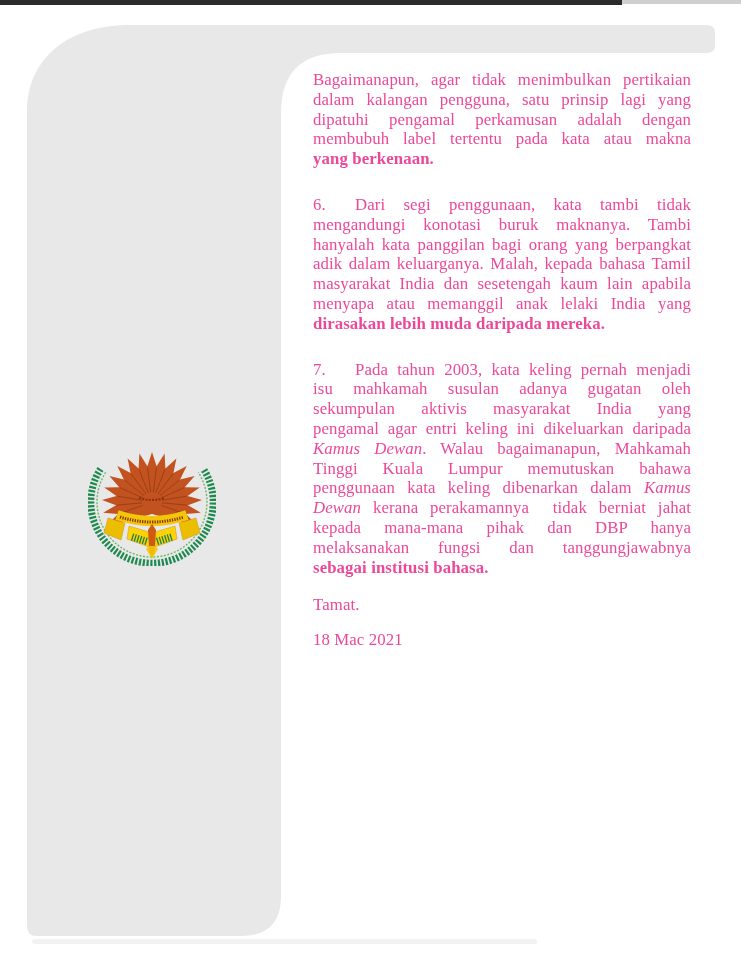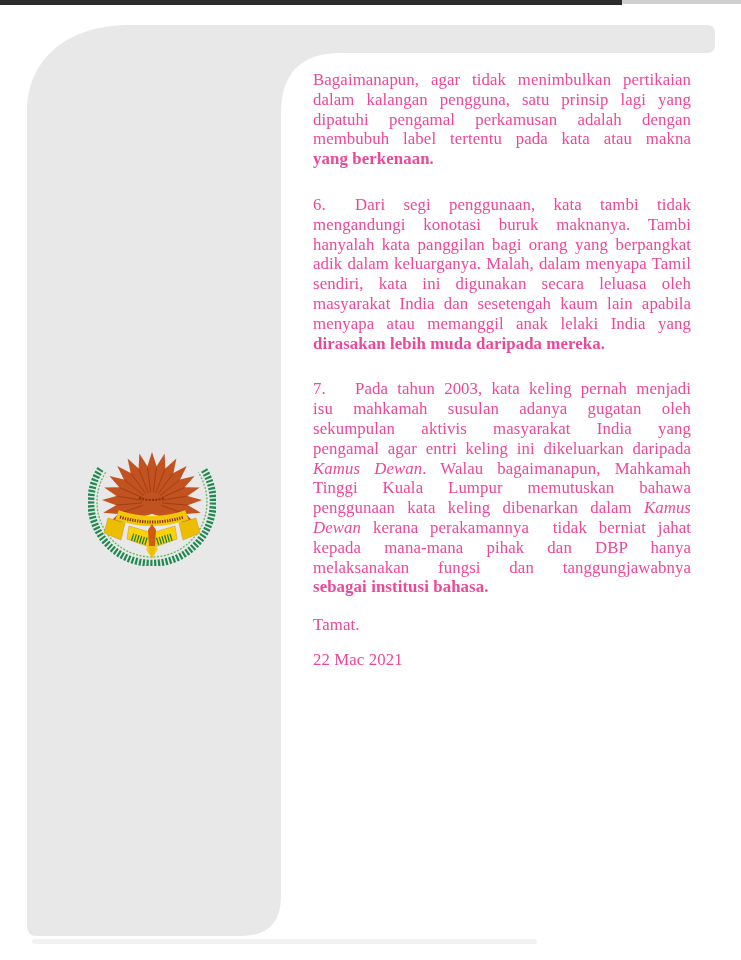--- a/index.html
+++ b/index.html
@@ -83,35 +83,34 @@
         <div class="line">Bagaimanapun, agar tidak menimbulkan pertikaian</div>
         <div class="line">dalam kalangan pengguna, satu prinsip lagi yang</div>
         <div class="line">dipatuhi pengamal perkamusan adalah dengan</div>
         <div class="line">membubuh label tertentu pada kata atau makna</div>
         <div class="line last">yang berkenaan.</div>
       </div>
       <div class="para">
         <div class="line"><span class="pnum">6.</span>Dari segi penggunaan, kata tambi tidak</div>
         <div class="line">mengandungi konotasi buruk maknanya. Tambi</div>
         <div class="line">hanyalah kata panggilan bagi orang yang berpangkat</div>
-        <div class="line">adik dalam keluarganya. Malah, dalam menyapa Tamil</div>
-        <div class="line">sendiri, kata ini digunakan secara leluasa oleh</div>
+        <div class="line">adik dalam keluarganya. Malah, kepada bahasa Tamil</div>
         <div class="line">masyarakat India dan sesetengah kaum lain apabila</div>
         <div class="line">menyapa atau memanggil anak lelaki India yang</div>
         <div class="line last">dirasakan lebih muda daripada mereka.</div>
       </div>
       <div class="para">
         <div class="line"><span class="pnum">7.</span>Pada tahun 2003, kata keling pernah menjadi</div>
         <div class="line">isu mahkamah susulan adanya gugatan oleh</div>
         <div class="line">sekumpulan aktivis masyarakat India yang</div>
         <div class="line">pengamal agar entri keling ini dikeluarkan daripada</div>
         <div class="line"><em>Kamus Dewan</em>. Walau bagaimanapun, Mahkamah</div>
         <div class="line">Tinggi Kuala Lumpur memutuskan bahawa</div>
         <div class="line">penggunaan kata keling dibenarkan dalam <em>Kamus</em></div>
         <div class="line"><em>Dewan</em> kerana perakamannya&nbsp; tidak berniat jahat</div>
         <div class="line">kepada mana-mana pihak dan DBP hanya</div>
         <div class="line">melaksanakan fungsi dan tanggungjawabnya</div>
         <div class="line last">sebagai institusi bahasa.</div>
       </div>
     </div>
   <div class="closing">Tamat.</div>
-  <div class="date">22 Mac 2021</div>
+  <div class="date">18 Mac 2021</div>
 </div>
 
 </body></html>

